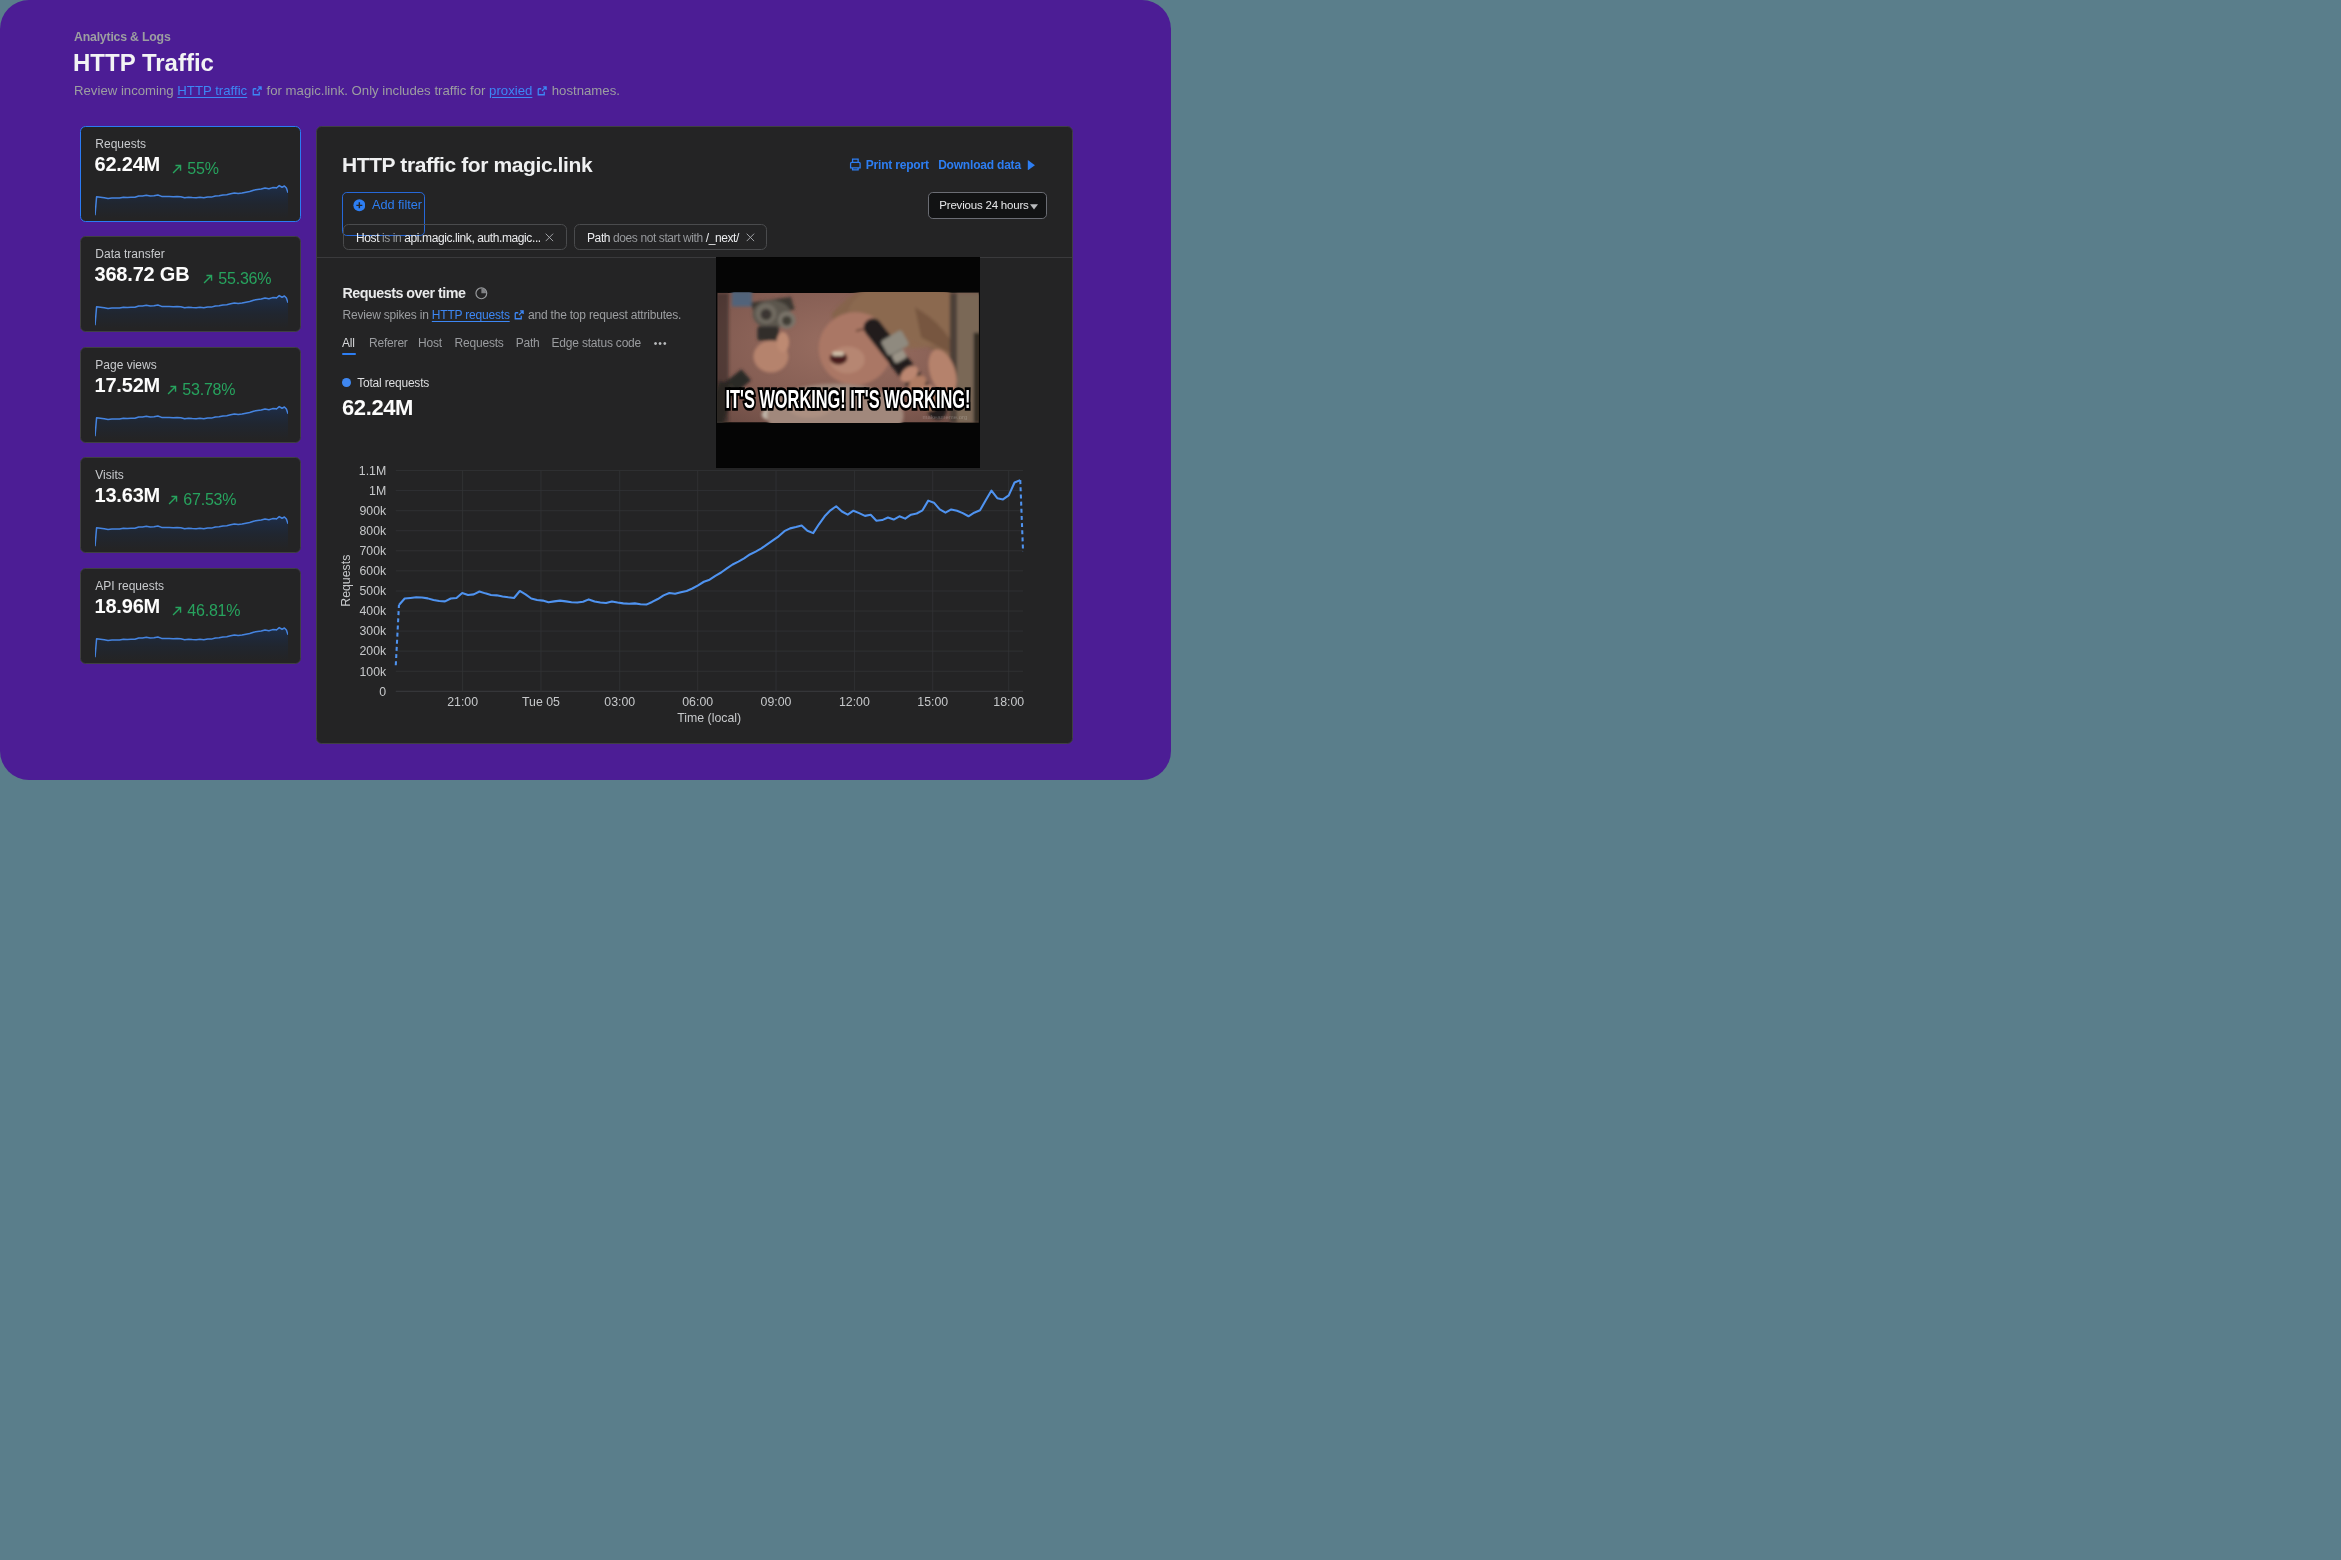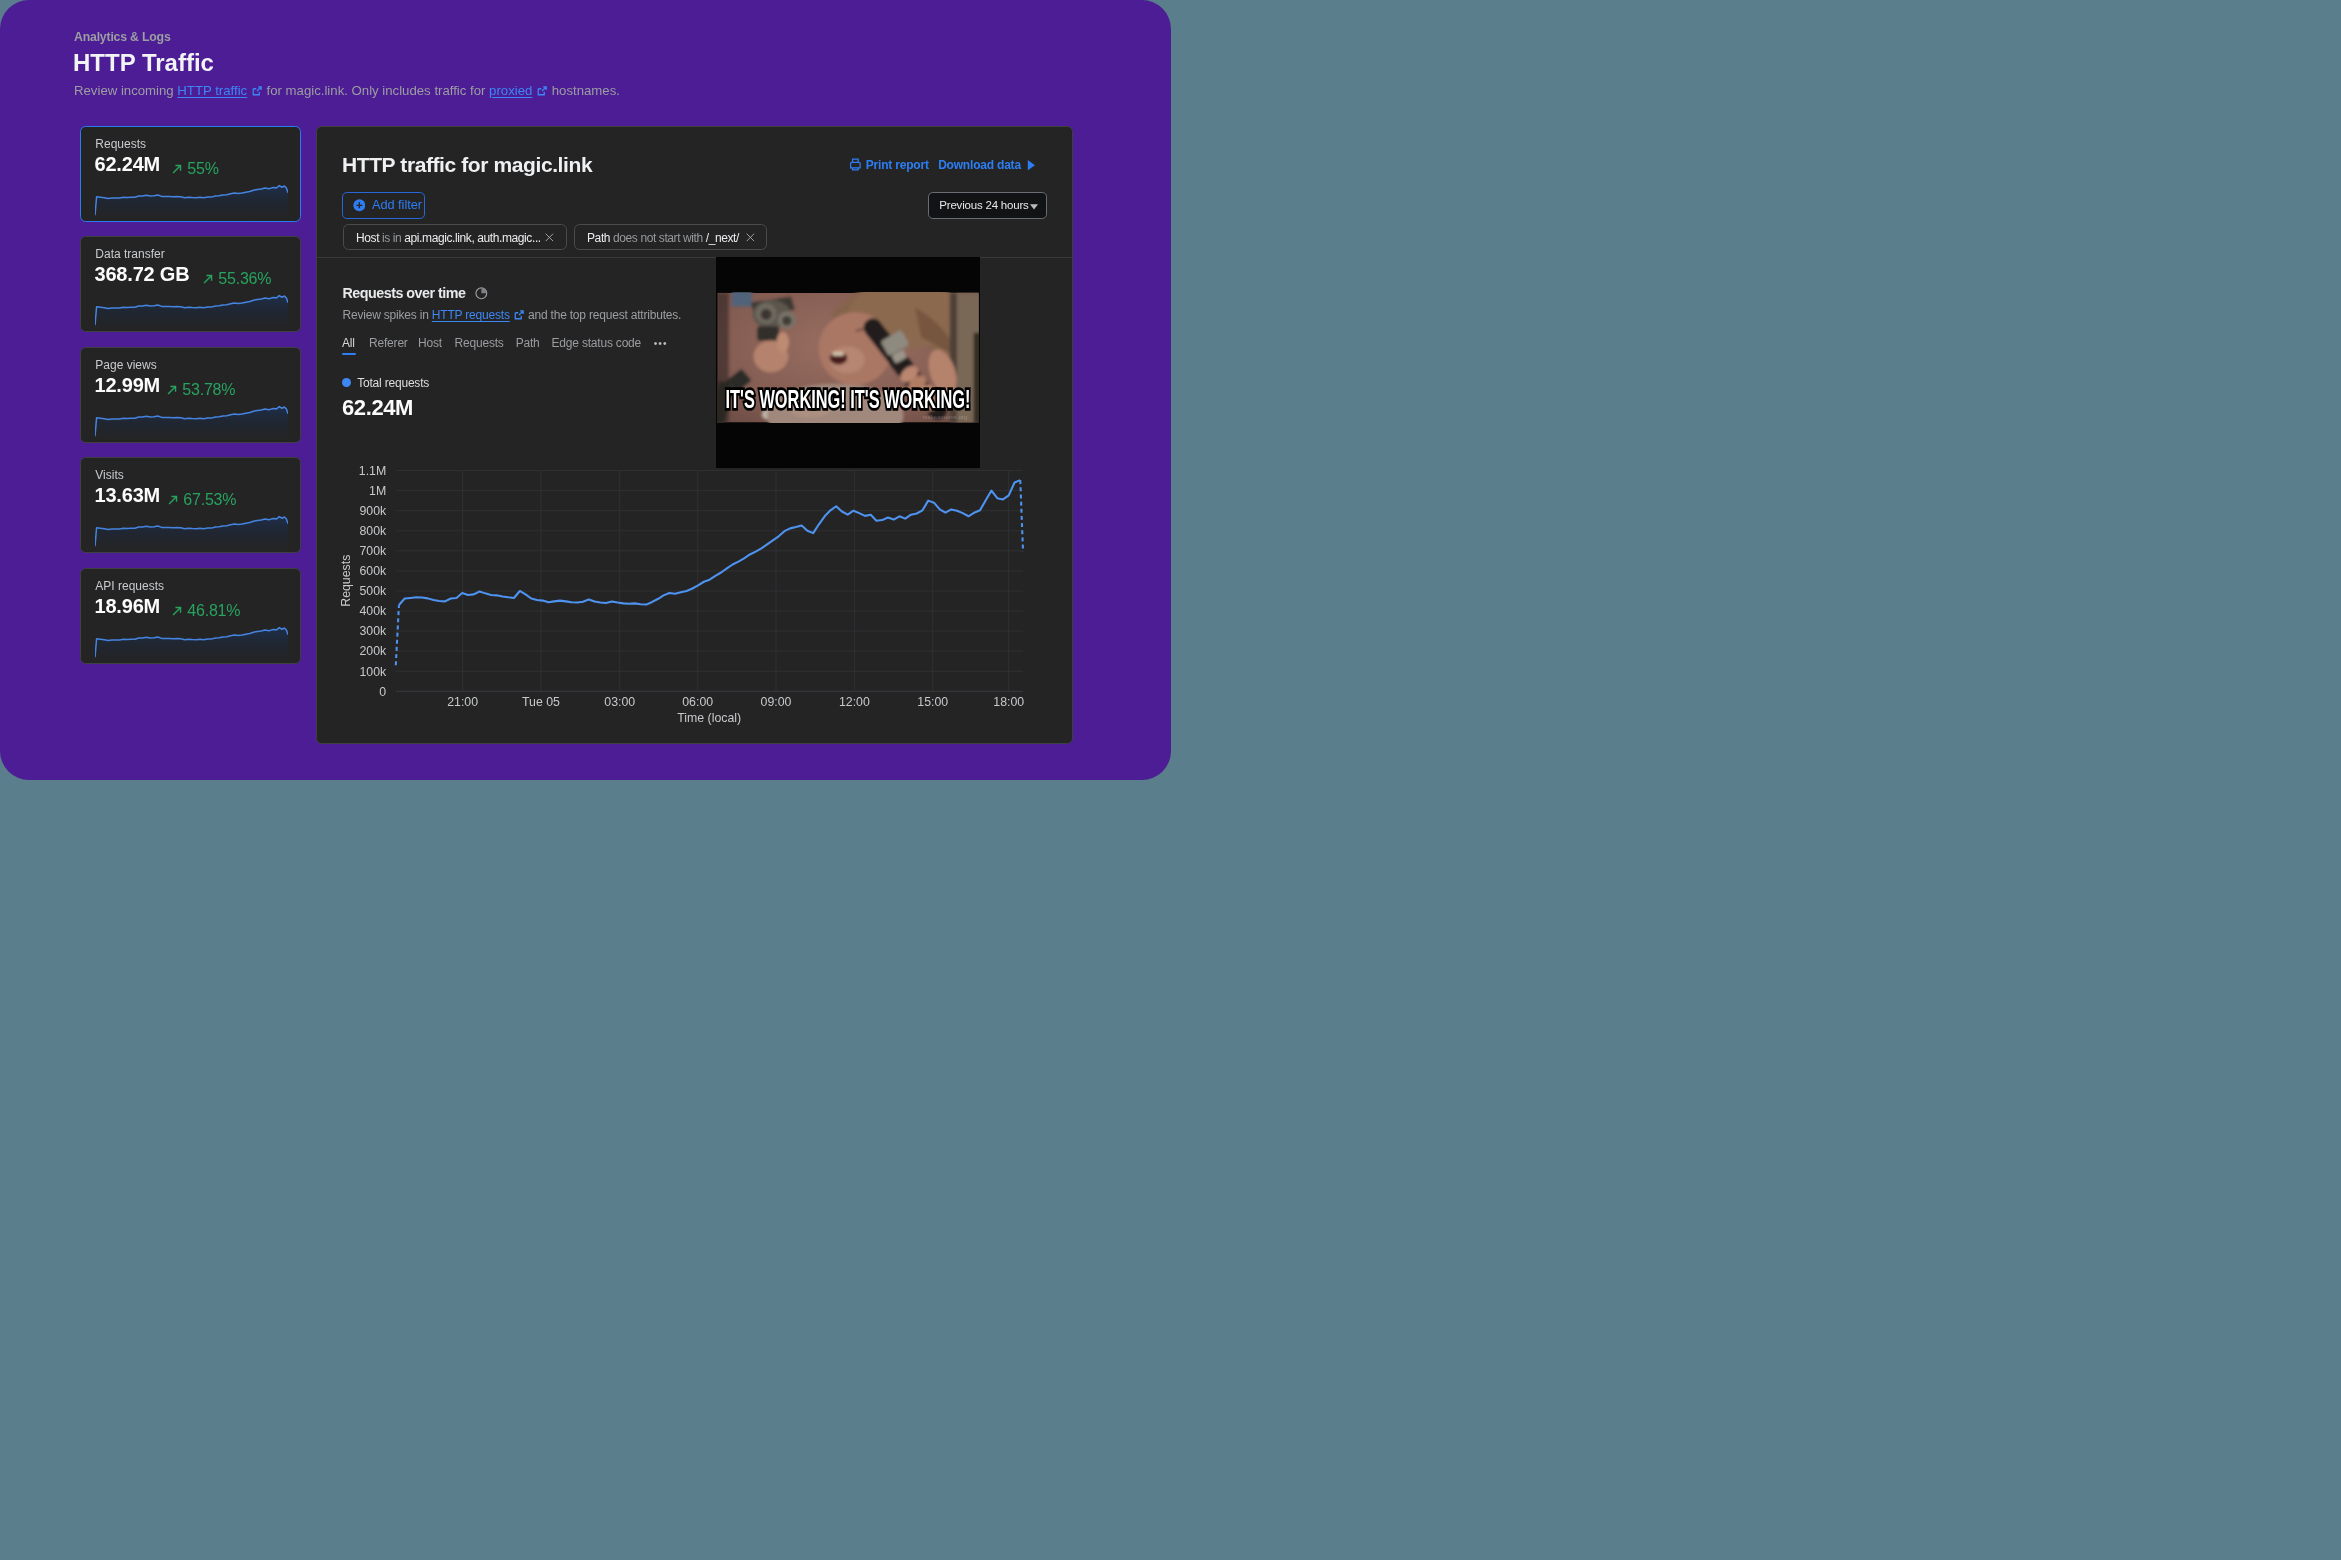--- a/index.html
+++ b/index.html
@@ -13,21 +13,21 @@
   .desc a { color:#3d87f5; text-decoration:underline; text-underline-offset:2.4px; }
   .card { left:80px; width:221px; height:96px; background:#242425; border:0.8px solid #3f4042; border-radius:5.6px; }
   .card.sel { border:1.6px solid #2b7bf3; }
   .card .lbl { position:absolute; left:14.3px; top:10.3px; font-size:12px; color:#c9cbce; }
   .card .val { position:absolute; left:13.5px; top:26px; font-size:20px; font-weight:700; color:#fcfcfc; letter-spacing:-0.2px; }
   .card .pct { position:absolute; top:33px; font-size:16px; color:#27a35e; letter-spacing:-0.2px; }
   .card svg.spark { position:absolute; left:13.5px; top:45px; }
   .panel { left:316px; top:126px; width:757px; height:618px; border:0.8px solid #3f4042; border-radius:5.6px; background:#242425; }
   .ph { position:absolute; left:25px; top:26px; font-size:21px; font-weight:700; color:#eff0f1; letter-spacing:-0.4px; }
   .plinks { position:absolute; right:36px; top:31px; font-size:12px; font-weight:700; color:#2d7ef3; letter-spacing:-0.2px; }
-  .addf { position:absolute; left:25px; top:65px; width:83px; height:27px; border:0.8px solid #2668d9; border-radius:4.8px; color:#2d7ef3; font-size:12.7px; }
+  .addf { position:absolute; left:25px; top:65px; width:83px; height:44px; border:0.8px solid #2668d9; border-radius:4.8px; color:#2d7ef3; font-size:12.7px; }
   .sel24 { position:absolute; left:611px; top:65px; width:119px; height:27px; background:#121314; border:0.8px solid #6b6d74; border-radius:4.8px; color:#e6e7e9; font-size:11.5px; letter-spacing:-0.2px; }
   .chip { position:absolute; top:97px; height:25.5px; border:0.8px solid #4a4b4d; border-radius:5.6px; font-size:12px; color:#ebecee; letter-spacing:-0.4px; }
   .chip .dim { color:#97999c; }
   .sep { position:absolute; left:0; top:130px; width:755px; height:0.8px; background:#3a3a3c; }
   .rot { position:absolute; left:25.5px; top:158px; font-size:14.3px; font-weight:700; color:#e8e9ea; letter-spacing:-0.5px; }
   .rdesc { position:absolute; left:25.5px; top:181px; font-size:12px; color:#9c9ea1; letter-spacing:-0.2px; }
   .rdesc a { color:#3d87f5; text-decoration:underline; text-underline-offset:2.4px; }
   .tabs { position:absolute; left:25px; top:209px; font-size:12px; color:#9a9c9f; letter-spacing:-0.2px; }
   .tabs span { margin-right:0; }
   .legend { position:absolute; left:25px; top:249px; font-size:12px; color:#dddee0; letter-spacing:-0.2px; }
@@ -71,21 +71,21 @@
     <div class="pct" style="left:121px;"><svg width="12" height="11" viewBox="0 0 15 14" style="vertical-align:-0.8px">
           <path d="M2.5 11.5 L12 2M5.5 2H12v6.5" fill="none" stroke="#27a35e" stroke-width="1.8"></path>
         </svg> 55.36%</div>
     <svg class="spark" width="193" height="48" viewBox="0 0 242 60">
         <path d="M0,60 L0.0,54.0 L2.0,31.0 L6.8,31.5 L11.6,32.1 L16.4,33.0 L21.2,32.4 L26.0,32.5 L30.8,32.5 L35.6,31.7 L40.4,31.9 L45.2,31.7 L50.0,31.5 L54.8,29.9 L59.6,29.9 L64.4,29.2 L69.2,30.1 L74.0,29.8 L78.8,28.8 L83.6,30.5 L88.4,30.7 L93.2,30.6 L98.0,30.9 L102.8,30.7 L107.6,30.9 L112.4,32.1 L117.2,31.6 L122.0,32.0 L126.8,32.1 L131.6,31.6 L136.4,32.1 L141.2,31.2 L146.0,31.4 L150.8,30.0 L155.6,29.6 L160.4,28.6 L165.2,28.3 L170.0,27.1 L174.8,26.1 L179.6,27.0 L184.4,26.3 L189.2,25.2 L194.0,24.3 L198.8,22.7 L203.6,21.8 L208.4,21.3 L213.2,20.1 L218.0,20.9 L222.8,19.5 L227.6,19.7 L227.5,20.0 L231,17.0 L234.5,19.0 L237.5,17.5 L240,20.0 L242,26.0 L242,60 Z" fill="url(#sg)"></path>
         <polyline points="0.0,54.0 2.0,31.0 6.8,31.5 11.6,32.1 16.4,33.0 21.2,32.4 26.0,32.5 30.8,32.5 35.6,31.7 40.4,31.9 45.2,31.7 50.0,31.5 54.8,29.9 59.6,29.9 64.4,29.2 69.2,30.1 74.0,29.8 78.8,28.8 83.6,30.5 88.4,30.7 93.2,30.6 98.0,30.9 102.8,30.7 107.6,30.9 112.4,32.1 117.2,31.6 122.0,32.0 126.8,32.1 131.6,31.6 136.4,32.1 141.2,31.2 146.0,31.4 150.8,30.0 155.6,29.6 160.4,28.6 165.2,28.3 170.0,27.1 174.8,26.1 179.6,27.0 184.4,26.3 189.2,25.2 194.0,24.3 198.8,22.7 203.6,21.8 208.4,21.3 213.2,20.1 218.0,20.9 222.8,19.5 227.6,19.7 227.5,20.0 231,17.0 234.5,19.0 237.5,17.5 240,20.0 242,26.0" fill="none" stroke="#4584e0" stroke-width="1.9" stroke-linejoin="round"></polyline>
       </svg>
   </div>
   <div class="abs card" style="top:347px;">
     <div class="lbl">Page views</div>
-      <div class="val">12.99M</div>
+      <div class="val">17.52M</div>
     <div class="pct" style="left:85px;"><svg width="12" height="11" viewBox="0 0 15 14" style="vertical-align:-0.8px">
           <path d="M2.5 11.5 L12 2M5.5 2H12v6.5" fill="none" stroke="#27a35e" stroke-width="1.8"></path>
         </svg> 53.78%</div>
     <svg class="spark" width="193" height="48" viewBox="0 0 242 60">
         <path d="M0,60 L0.0,54.0 L2.0,31.0 L6.8,31.5 L11.6,32.1 L16.4,33.0 L21.2,32.4 L26.0,32.5 L30.8,32.5 L35.6,31.7 L40.4,31.9 L45.2,31.7 L50.0,31.5 L54.8,29.9 L59.6,29.9 L64.4,29.2 L69.2,30.1 L74.0,29.8 L78.8,28.8 L83.6,30.5 L88.4,30.7 L93.2,30.6 L98.0,30.9 L102.8,30.7 L107.6,30.9 L112.4,32.1 L117.2,31.6 L122.0,32.0 L126.8,32.1 L131.6,31.6 L136.4,32.1 L141.2,31.2 L146.0,31.4 L150.8,30.0 L155.6,29.6 L160.4,28.6 L165.2,28.3 L170.0,27.1 L174.8,26.1 L179.6,27.0 L184.4,26.3 L189.2,25.2 L194.0,24.3 L198.8,22.7 L203.6,21.8 L208.4,21.3 L213.2,20.1 L218.0,20.9 L222.8,19.5 L227.6,19.7 L227.5,20.0 L231,17.0 L234.5,19.0 L237.5,17.5 L240,20.0 L242,26.0 L242,60 Z" fill="url(#sg)"></path>
         <polyline points="0.0,54.0 2.0,31.0 6.8,31.5 11.6,32.1 16.4,33.0 21.2,32.4 26.0,32.5 30.8,32.5 35.6,31.7 40.4,31.9 45.2,31.7 50.0,31.5 54.8,29.9 59.6,29.9 64.4,29.2 69.2,30.1 74.0,29.8 78.8,28.8 83.6,30.5 88.4,30.7 93.2,30.6 98.0,30.9 102.8,30.7 107.6,30.9 112.4,32.1 117.2,31.6 122.0,32.0 126.8,32.1 131.6,31.6 136.4,32.1 141.2,31.2 146.0,31.4 150.8,30.0 155.6,29.6 160.4,28.6 165.2,28.3 170.0,27.1 174.8,26.1 179.6,27.0 184.4,26.3 189.2,25.2 194.0,24.3 198.8,22.7 203.6,21.8 208.4,21.3 213.2,20.1 218.0,20.9 222.8,19.5 227.6,19.7 227.5,20.0 231,17.0 234.5,19.0 237.5,17.5 240,20.0 242,26.0" fill="none" stroke="#4584e0" stroke-width="1.9" stroke-linejoin="round"></polyline>
       </svg>
   </div>
   <div class="abs card" style="top:457px;">
     <div class="lbl">Visits</div>

